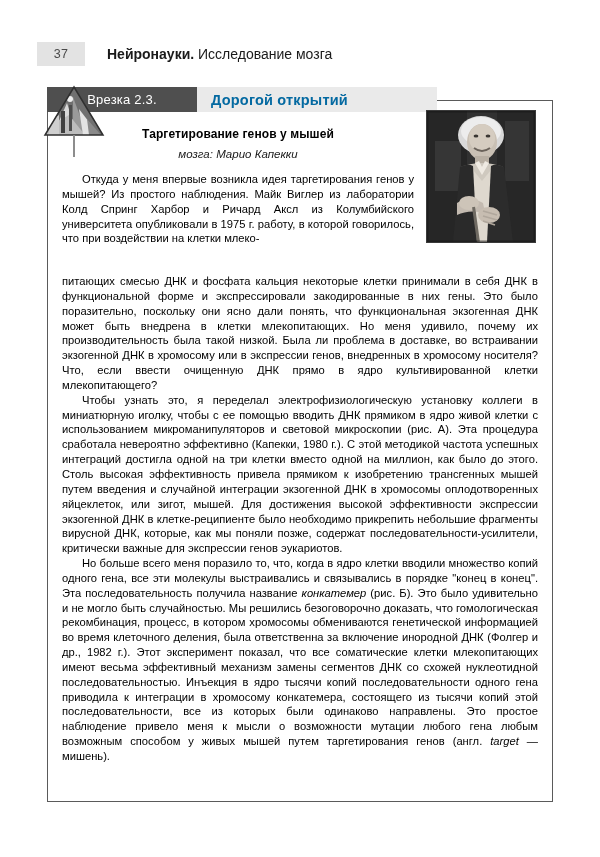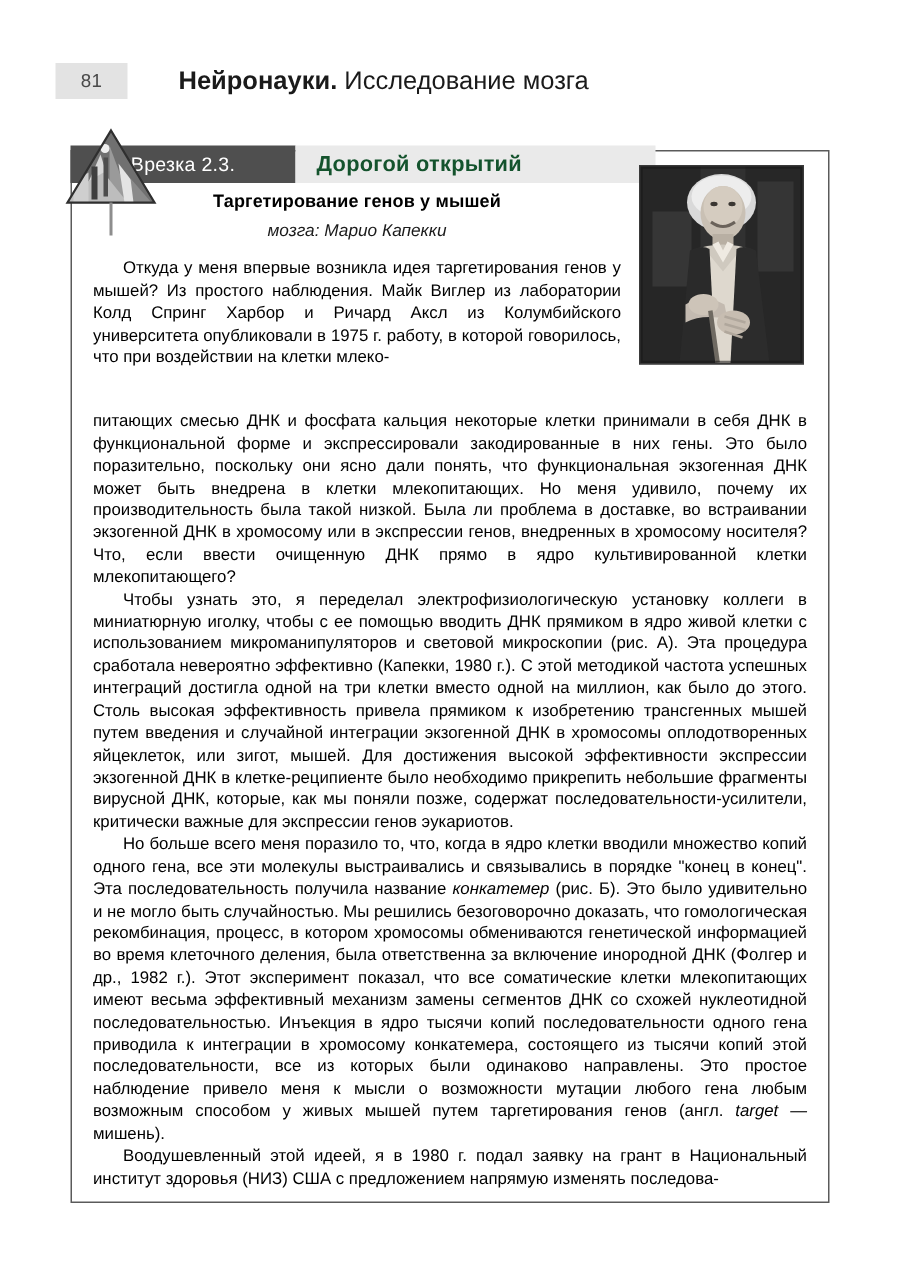--- a/index.html
+++ b/index.html
@@ -32,22 +32,22 @@
     background: #e3e3e3;
     margin-left: 37px;
     display: flex;
     align-items: center;
     justify-content: center;
     font-size: 12.5px;
     color: #4a4a4a;
     letter-spacing: .2px;
   }
   .head-text {
-    margin-left: 34px;
-    font-size: 17px;
+    margin-left: 22px;
+    font-size: 14px;
     color: #1a1a1a;
     white-space: nowrap;
   }
   .head-text .b { font-weight: bold; }
 
   
   .box {
     position: absolute;
     left: 47px;
     top: 100px;
@@ -55,40 +55,40 @@
     height: 702px;
     border: 1px solid #5a5a5a;
     box-sizing: border-box;
     background: #fff;
   }
 
   
   .box-header {
     position: absolute;
     left: 47px;
-    top: 97px;
+    top: 87px;
     width: 390px;
     height: 25px;
     display: flex;
     align-items: stretch;
   }
   .hdr-dark {
     width: 150px;
     background: #4f4f4f;
     color: #ffffff;
     display: flex;
     align-items: center;
     justify-content: center;
     font-size: 13px;
     letter-spacing: .2px;
   }
   .hdr-light {
     flex: 1;
     background: #eaeaea;
-    color: #14532d;
+    color: #0369a1;
     display: flex;
     align-items: center;
     padding-left: 14px;
     font-size: 14.5px;
     font-weight: bold;
     letter-spacing: .2px;
   }
 
   
   .emblem {
@@ -166,21 +166,21 @@
     margin: 0;
     text-indent: 20px;
   }
   .col-wide p.cont { text-indent: 0; margin-top: 28px; }
   .it { font-style: italic; }
 </style>
 </head>
 <body>
 
 <div class="running-head">
-  <div class="folio">81</div>
+  <div class="folio">37</div>
   <div class="head-text">
     <span class="b">Нейронауки.</span><span> Исследование мозга</span>
   </div>
 </div>
 
 <div class="box"></div>
 
 <div class="box-header">
   <div class="hdr-dark">Врезка 2.3.</div>
   <div class="hdr-light">Дорогой открытий</div>
@@ -260,14 +260,13 @@
 
 <div class="title">Таргетирование генов у мышей</div>
 <div class="byline">мозга: Марио Капекки</div>
 
 <div class="col-narrow">Откуда у меня впервые возникла идея таргетирования генов у мышей? Из простого наблюдения. Майк Виглер из лаборатории Колд Спринг Харбор и Ричард Аксл из Колумбийского университета опубликовали в 1975 г. работу, в которой говорилось, что при воздействии на клетки млеко-</div>
 
 <div class="col-wide">
   <p class="cont">питающих смесью ДНК и фосфата кальция некоторые клетки принимали в себя ДНК в функциональной форме и экспрессировали закодированные в них гены. Это было поразительно, поскольку они ясно дали понять, что функциональная экзогенная ДНК может быть внедрена в клетки млекопитающих. Но меня удивило, почему их производительность была такой низкой. Была ли проблема в доставке, во встраивании экзогенной ДНК в хромосому или в экспрессии генов, внедренных в хромосому носителя? Что, если ввести очищенную ДНК прямо в ядро культивированной клетки млекопитающего?</p>
   <p>Чтобы узнать это, я переделал электрофизиологическую установку коллеги в миниатюрную иголку, чтобы с ее помощью вводить ДНК прямиком в ядро живой клетки с использованием микроманипуляторов и световой микроскопии (рис. А). Эта процедура сработала невероятно эффективно (Капекки, 1980 г.). С этой методикой частота успешных интеграций достигла одной на три клетки вместо одной на миллион, как было до этого. Столь высокая эффективность привела прямиком к изобретению трансгенных мышей путем введения и случайной интеграции экзогенной ДНК в хромосомы оплодотворенных яйцеклеток, или зигот, мышей. Для достижения высокой эффективности экспрессии экзогенной ДНК в клетке-реципиенте было необходимо прикрепить небольшие фрагменты вирусной ДНК, которые, как мы поняли позже, содержат последовательности-усилители, критически важные для экспрессии генов эукариотов.</p>
   <p><span>Но больше всего меня поразило то, что, когда в ядро клетки вводили множество копий одного гена, все эти молекулы выстраивались и связывались в порядке "конец в конец". Эта последовательность получила название </span><span class="it">конкатемер</span><span> (рис. Б). Это было удивительно и не могло быть случайностью. Мы решились безоговорочно доказать, что гомологическая рекомбинация, процесс, в котором хромосомы обмениваются генетической информацией во время клеточного деления, была ответственна за включение инородной ДНК (Фолгер и др., 1982 г.). Этот эксперимент показал, что все соматические клетки млекопитающих имеют весьма эффективный механизм замены сегментов ДНК со схожей нуклеотидной последовательностью. Инъекция в ядро тысячи копий последовательности одного гена приводила к интеграции в хромосому конкатемера, состоящего из тысячи копий этой последовательности, все из которых были одинаково направлены. Это простое наблюдение привело меня к мысли о возможности мутации любого гена любым возможным способом у живых мышей путем таргетирования генов (англ. </span><span class="it">target</span><span> — мишень).</span></p>
-  <p>Воодушевленный этой идеей, я в 1980 г. подал заявку на грант в Национальный институт здоровья (НИЗ) США с предложением напрямую изменять последова-</p>
 </div>
 
 </body></html>

